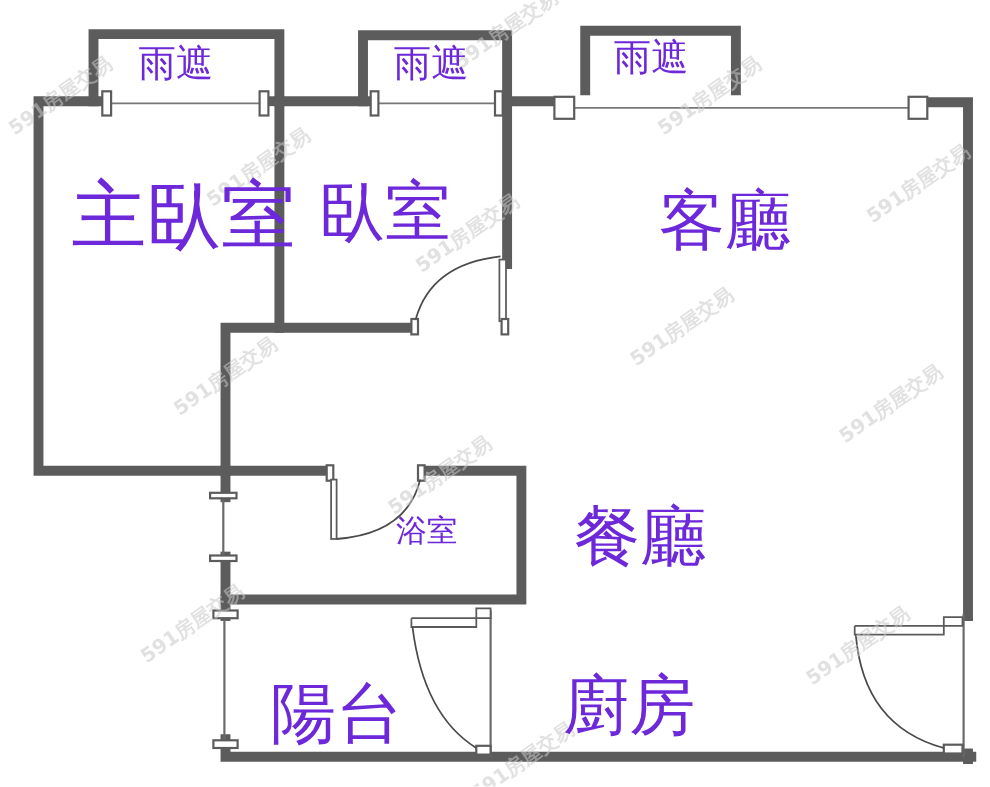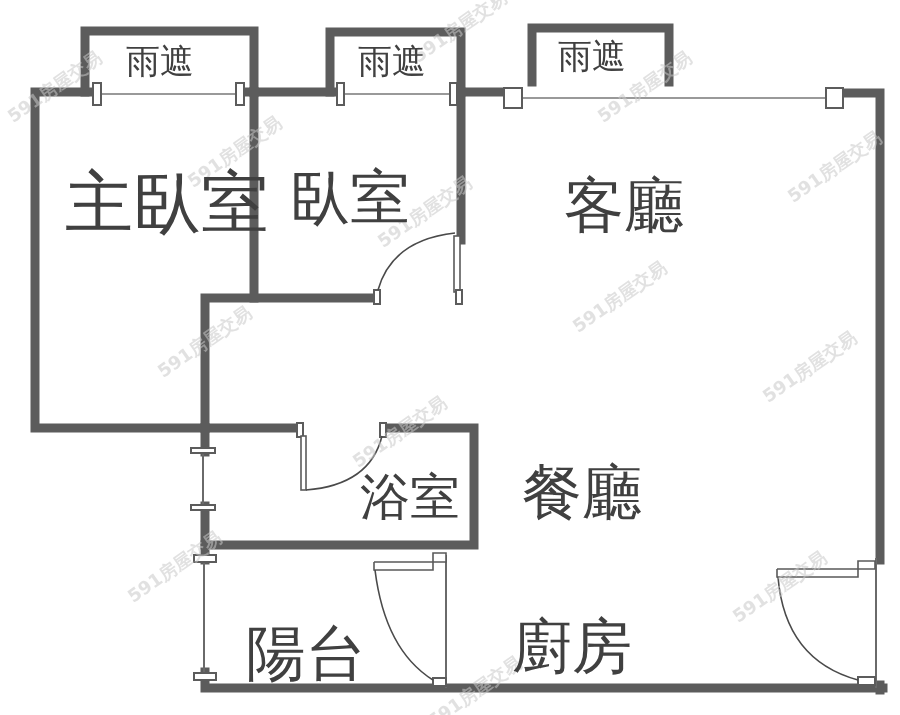--- a/index.html
+++ b/index.html
@@ -4,25 +4,25 @@
   <style>
     html, body { margin: 0; padding: 0; background: #ffffff; }
     body { width: 900px; height: 715px; position: relative; overflow: hidden; font-family: "DejaVu Sans", sans-serif; }
     #plan { position: absolute; left: 0; top: 0; width: 900px; height: 715px; }
     .wall { fill: none; stroke: #5c5c5c; stroke-width: 9; stroke-linecap: square; stroke-linejoin: miter; }
     .thin { fill: none; stroke: #6a6a6a; stroke-width: 2; }
     .glass { fill: none; stroke: #777; stroke-width: 1.5; }
     .jamb { fill: #ffffff; stroke: #5c5c5c; stroke-width: 2; }
     .swing { fill: none; stroke: #4a4a4a; stroke-width: 1.6; }
     .leaf { fill: #ffffff; stroke: #5a5a5a; stroke-width: 1.6; }
-    .label { position: absolute; color: #404040; font-family: Liberation Sans, sans-serif; white-space: nowrap; line-height: 1; }
+    .label { position: absolute; color: #6d28d9; font-family: Liberation Mono, monospace; white-space: nowrap; line-height: 1; }
     .lbl-canopy { font-size: 34px; }
     .lbl-big { font-size: 68px; }
     .lbl-mid { font-size: 60px; }
-    .lbl-bath { font-size: 50px; }
+    .lbl-bath { font-size: 28px; }
     .wm { position: absolute; color: rgba(200,200,200,0.55); font-family: "DejaVu Sans", sans-serif; font-size: 18px; font-weight: bold; transform: rotate(-35deg); white-space: nowrap; }
   </style>
 </head>
 <body>
 
 <svg id="plan" viewBox="0 0 900 715" xmlns="http://www.w3.org/2000/svg">
 
   <g>
     <polyline class="wall" points="85,92 85,31 254,31 254,92"></polyline>
   </g>
@@ -135,17 +135,17 @@
 <div class="wm" style="left:345px;top:420px;">591房屋交易</div>
 <div class="wm" style="left:120px;top:555px;">591房屋交易</div>
 <div class="wm" style="left:725px;top:575px;">591房屋交易</div>
 <div class="wm" style="left:420px;top:680px;">591房屋交易</div>
 
 <div class="label lbl-canopy" style="left:126px;top:44px;">雨遮</div>
 <div class="label lbl-canopy" style="left:358px;top:44px;">雨遮</div>
 <div class="label lbl-canopy" style="left:558px;top:39px;">雨遮</div>
 <div class="label lbl-big" style="left:65px;top:168px;">主臥室</div>
 <div class="label lbl-mid" style="left:290px;top:168px;">臥室</div>
-<div class="label lbl-mid" style="left:564px;top:176px;">客廳</div>
+<div class="label lbl-mid" style="left:599px;top:176px;">客廳</div>
 <div class="label lbl-bath" style="left:360px;top:472px;">浴室</div>
 <div class="label lbl-mid" style="left:522px;top:463px;">餐廳</div>
 <div class="label lbl-mid" style="left:246px;top:624px;">陽台</div>
 <div class="label lbl-mid" style="left:512px;top:617px;">廚房</div>
 
 </body></html>

